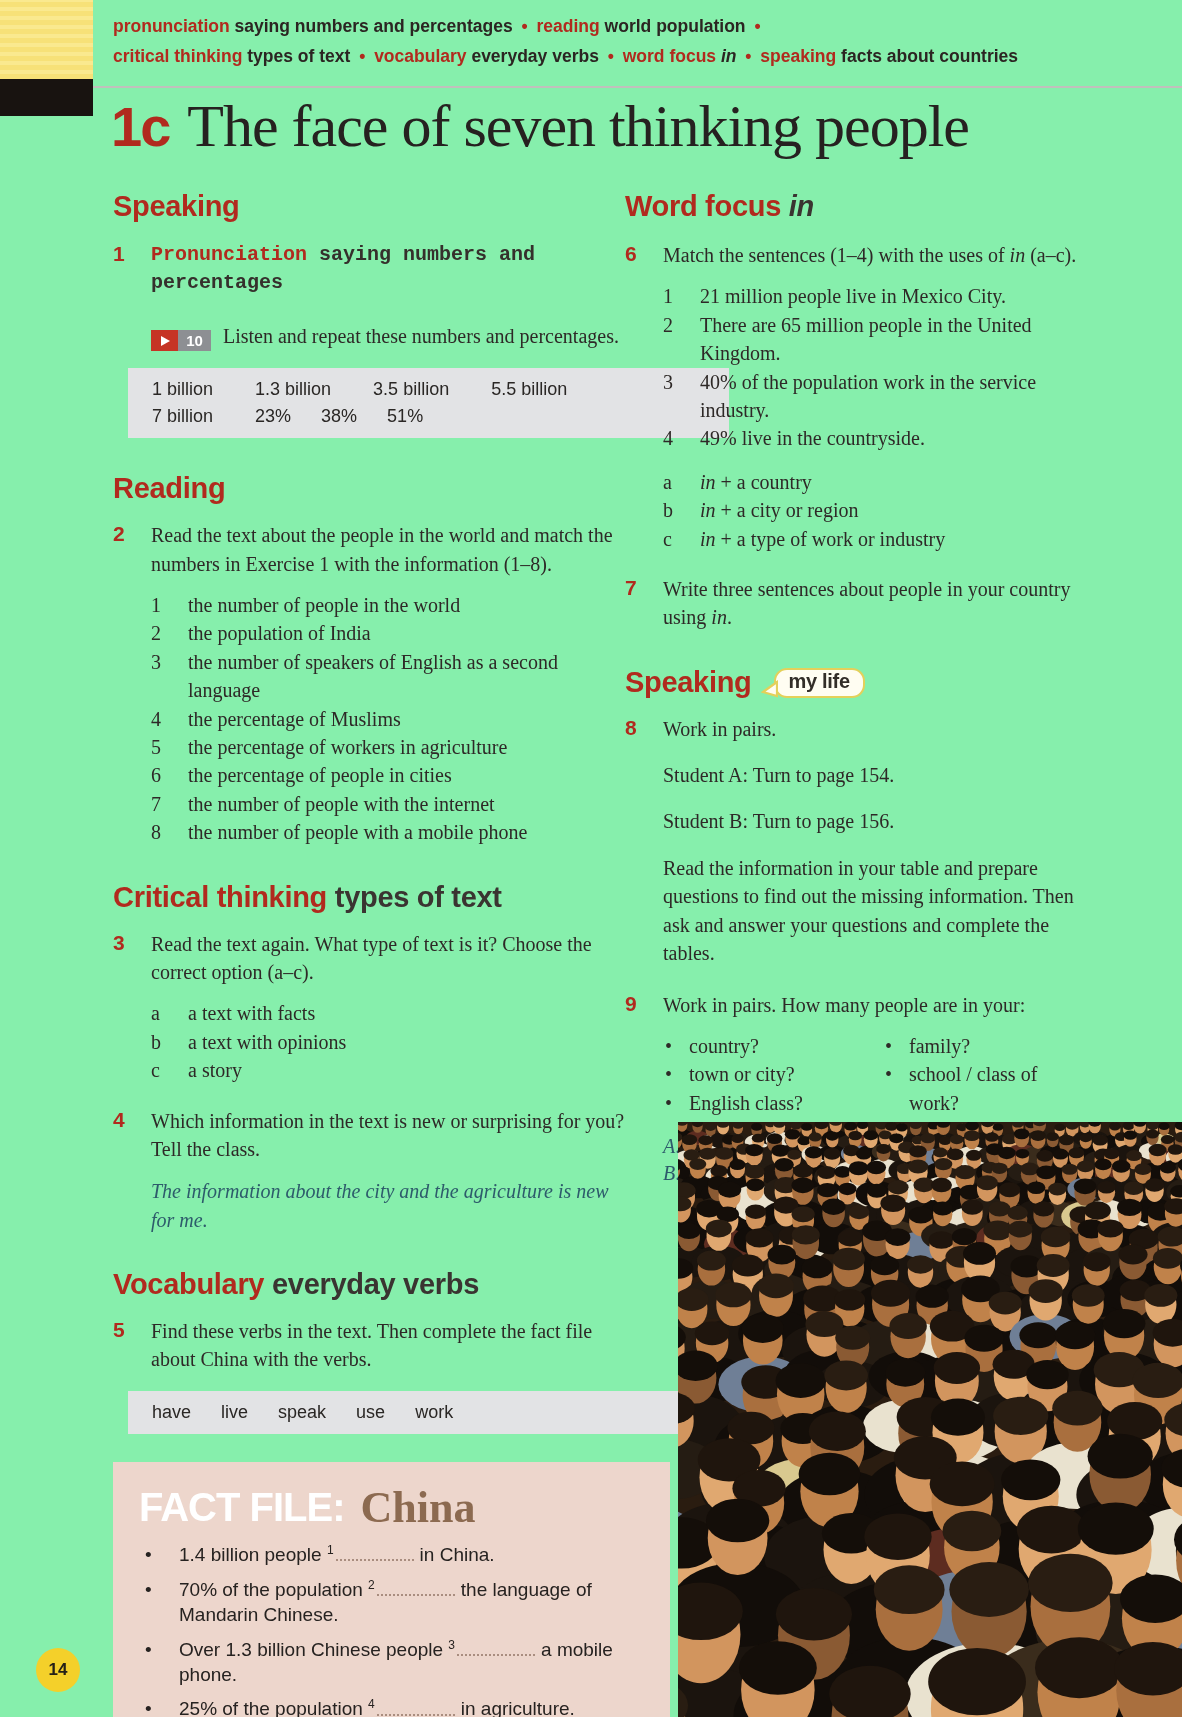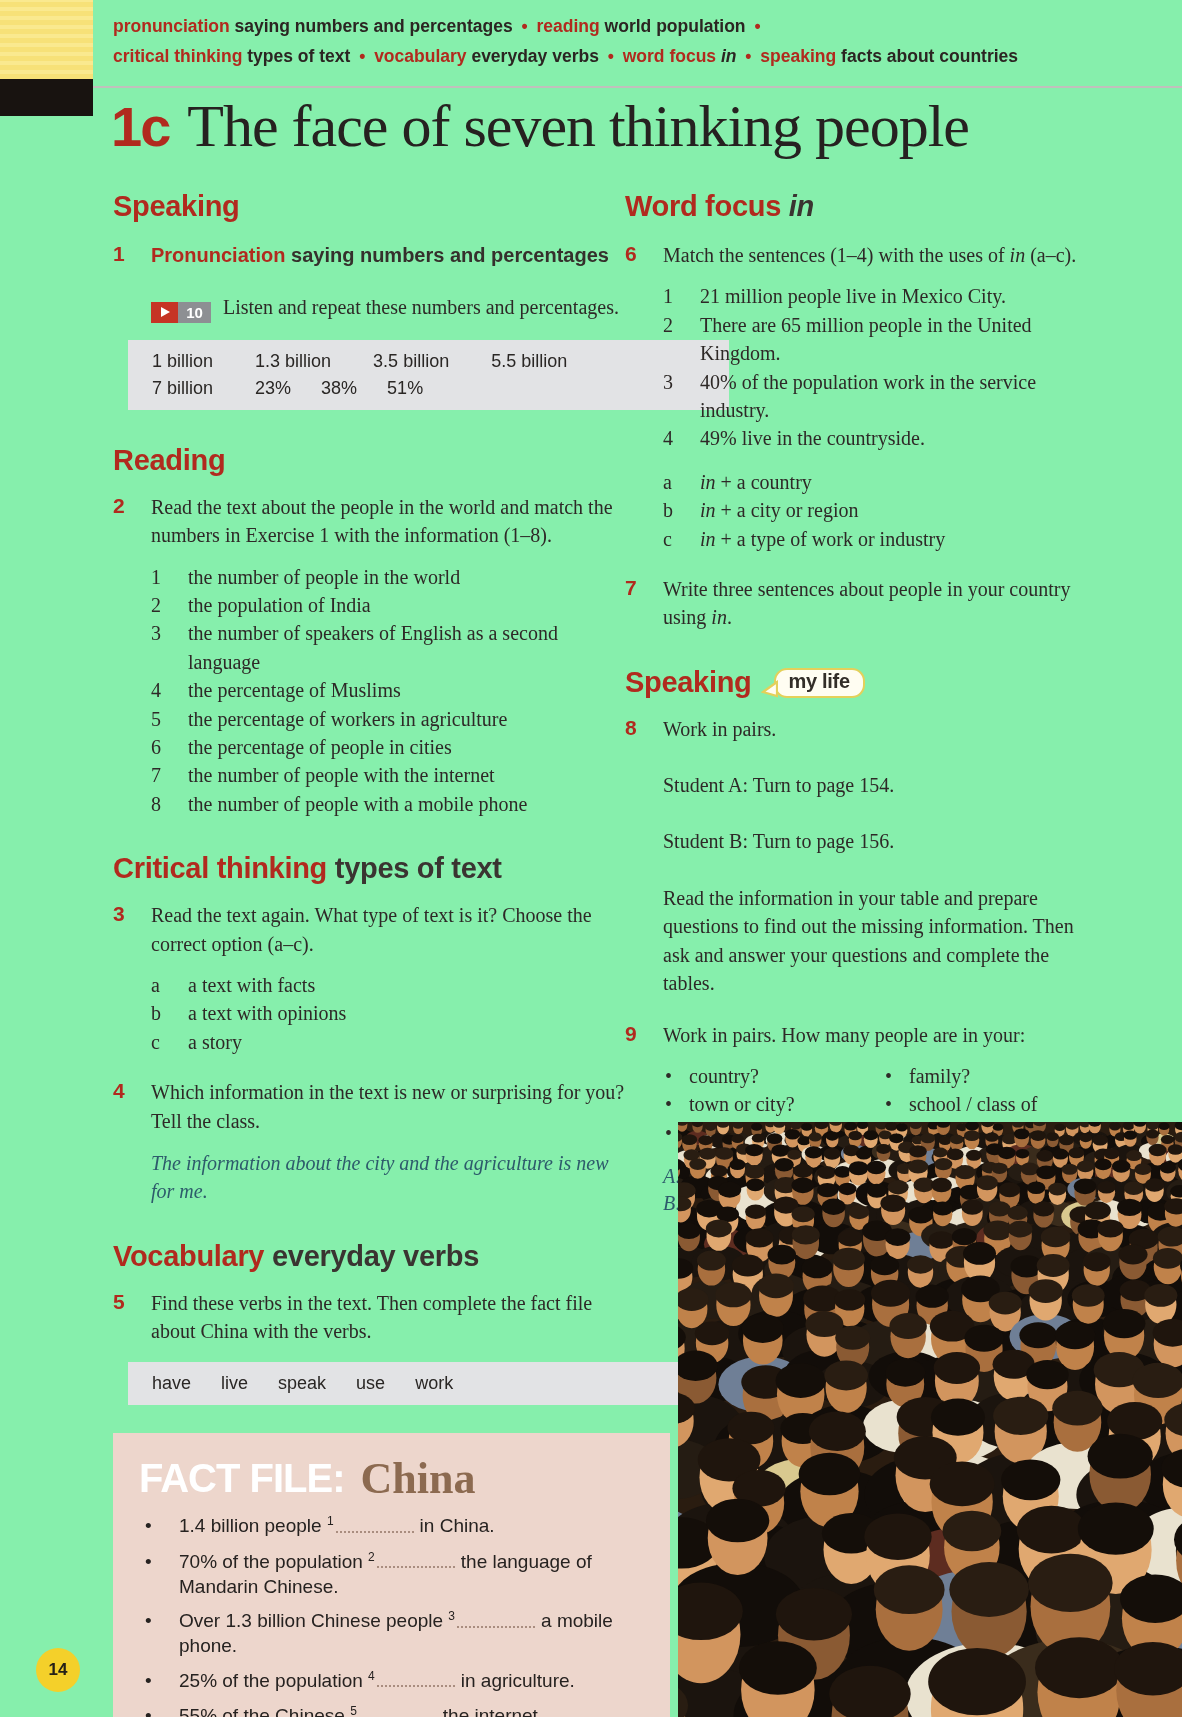--- a/index.html
+++ b/index.html
@@ -41,21 +41,21 @@
 
   h2.sec{font-size:29px;font-weight:bold;letter-spacing:-0.3px;color:var(--red);}
   h2.sec .dark{color:#3a3431;}
   h2.sec .italic{font-style:italic;}
   .m1{margin:4px 0 18px;}
   .m2{margin:34px 0 15px;}
 
   .ex{display:flex;margin-top:16px;}
   .ex .num{flex:none;width:38px;font-weight:bold;font-size:21px;color:var(--red);padding-top:1px;}
   .ex .body{flex:1;min-width:0;font-family:"Liberation Serif",serif;font-size:20px;color:var(--body);line-height:1.42;}
-  .ex-title{font-family:Liberation Sans, sans-serif;font-weight:bold;font-size:20px;color:#35302c;margin-bottom:10px;}
+  .ex-title{font-family:Liberation Mono, monospace;font-weight:bold;font-size:20px;color:#35302c;margin-bottom:10px;}
   .ex-title .red{color:var(--red);}
   .instr{margin-top:24px;}
 
   
   .audio{display:inline-flex;vertical-align:-3px;margin-right:12px;}
   .a-play{width:27px;height:21px;background:#c63425;display:inline-flex;align-items:center;justify-content:center;}
   .a-play .tri{width:0;height:0;border-left:9px solid #fff;border-top:5.5px solid transparent;border-bottom:5.5px solid transparent;margin-left:2px;}
   .a-num{width:33px;height:21px;background:#8d8f93;color:#fff;font-family:"Liberation Sans",sans-serif;font-weight:bold;font-size:15px;display:inline-flex;align-items:center;justify-content:center;}
 
   
@@ -81,21 +81,21 @@
   .ff-item{display:flex;font-size:19px;line-height:1.3;color:#262220;margin:10px 0;}
   .ff-dot{flex:none;width:40px;padding-left:6px;}
   .blank{display:inline-block;width:78px;border-bottom:2px dotted #a98d7f;height:15px;margin:0 6px 0 2px;}
   sup{font-size:12px;}
 
   
   .mylife{position:relative;display:inline-flex;align-items:center;border:2.5px solid #e4d05a;background:#fffdf2;
     border-radius:13px;padding:0 13px 3px;font-size:20px;color:#332e28;margin-left:22px;vertical-align:4px;}
   .mylife .tail{position:absolute;left:-15px;bottom:-3px;}
 
-  .pline{margin-top:28px;}
+  .pline{margin-top:18px;}
 
   
   .two{display:flex;margin-top:12px;}
   .bcol1{flex:none;width:220px;}
   .bcol2{flex:1;}
   .bul{display:flex;}
   .bul .dot{flex:none;width:26px;padding-left:2px;}
 
   .dlg{display:flex;font-style:italic;color:var(--teal);line-height:1.35;}
   .dlg .dl{flex:none;width:32px;}

